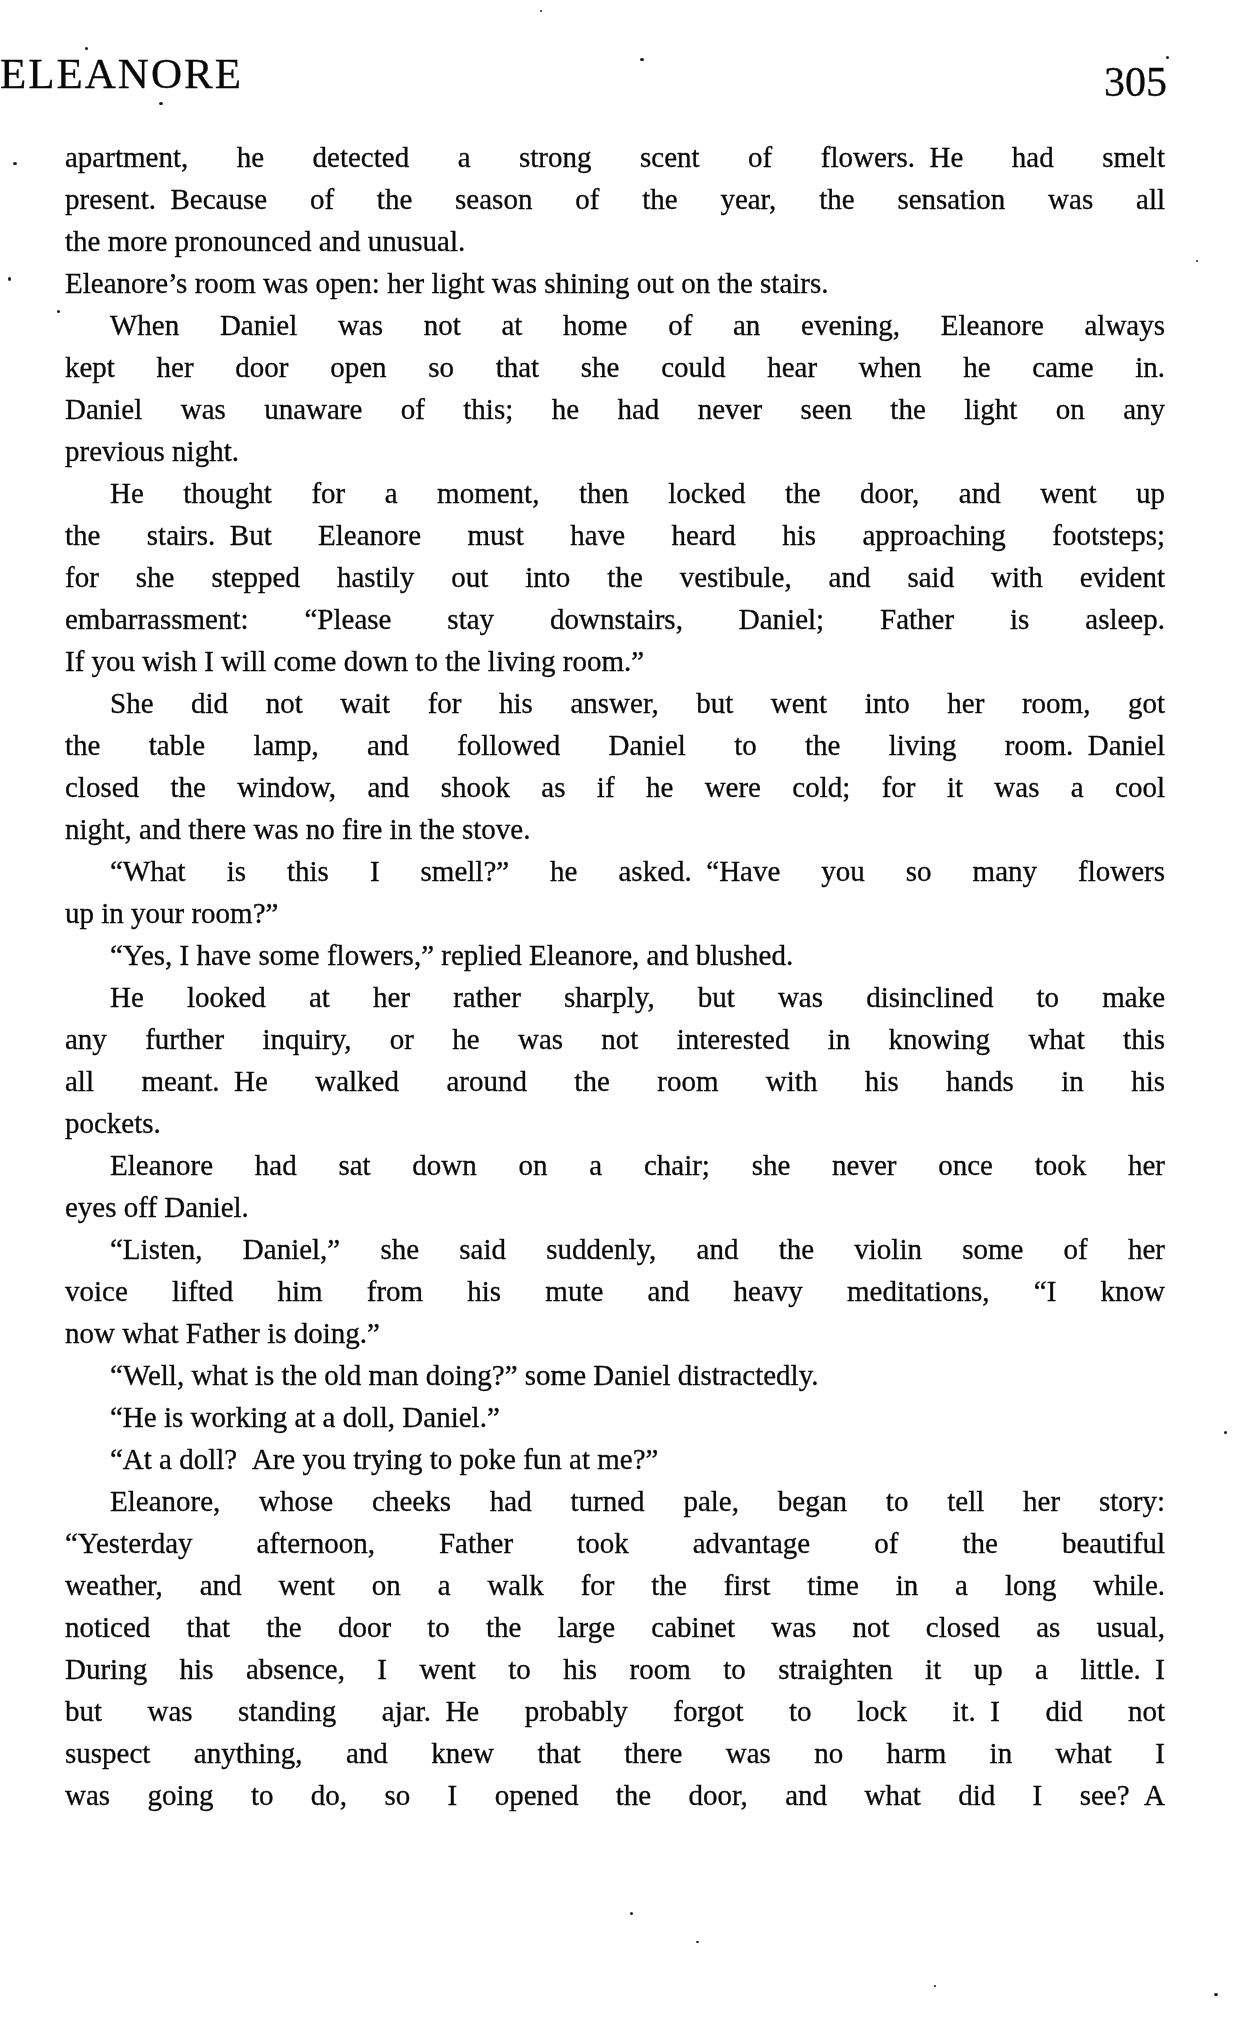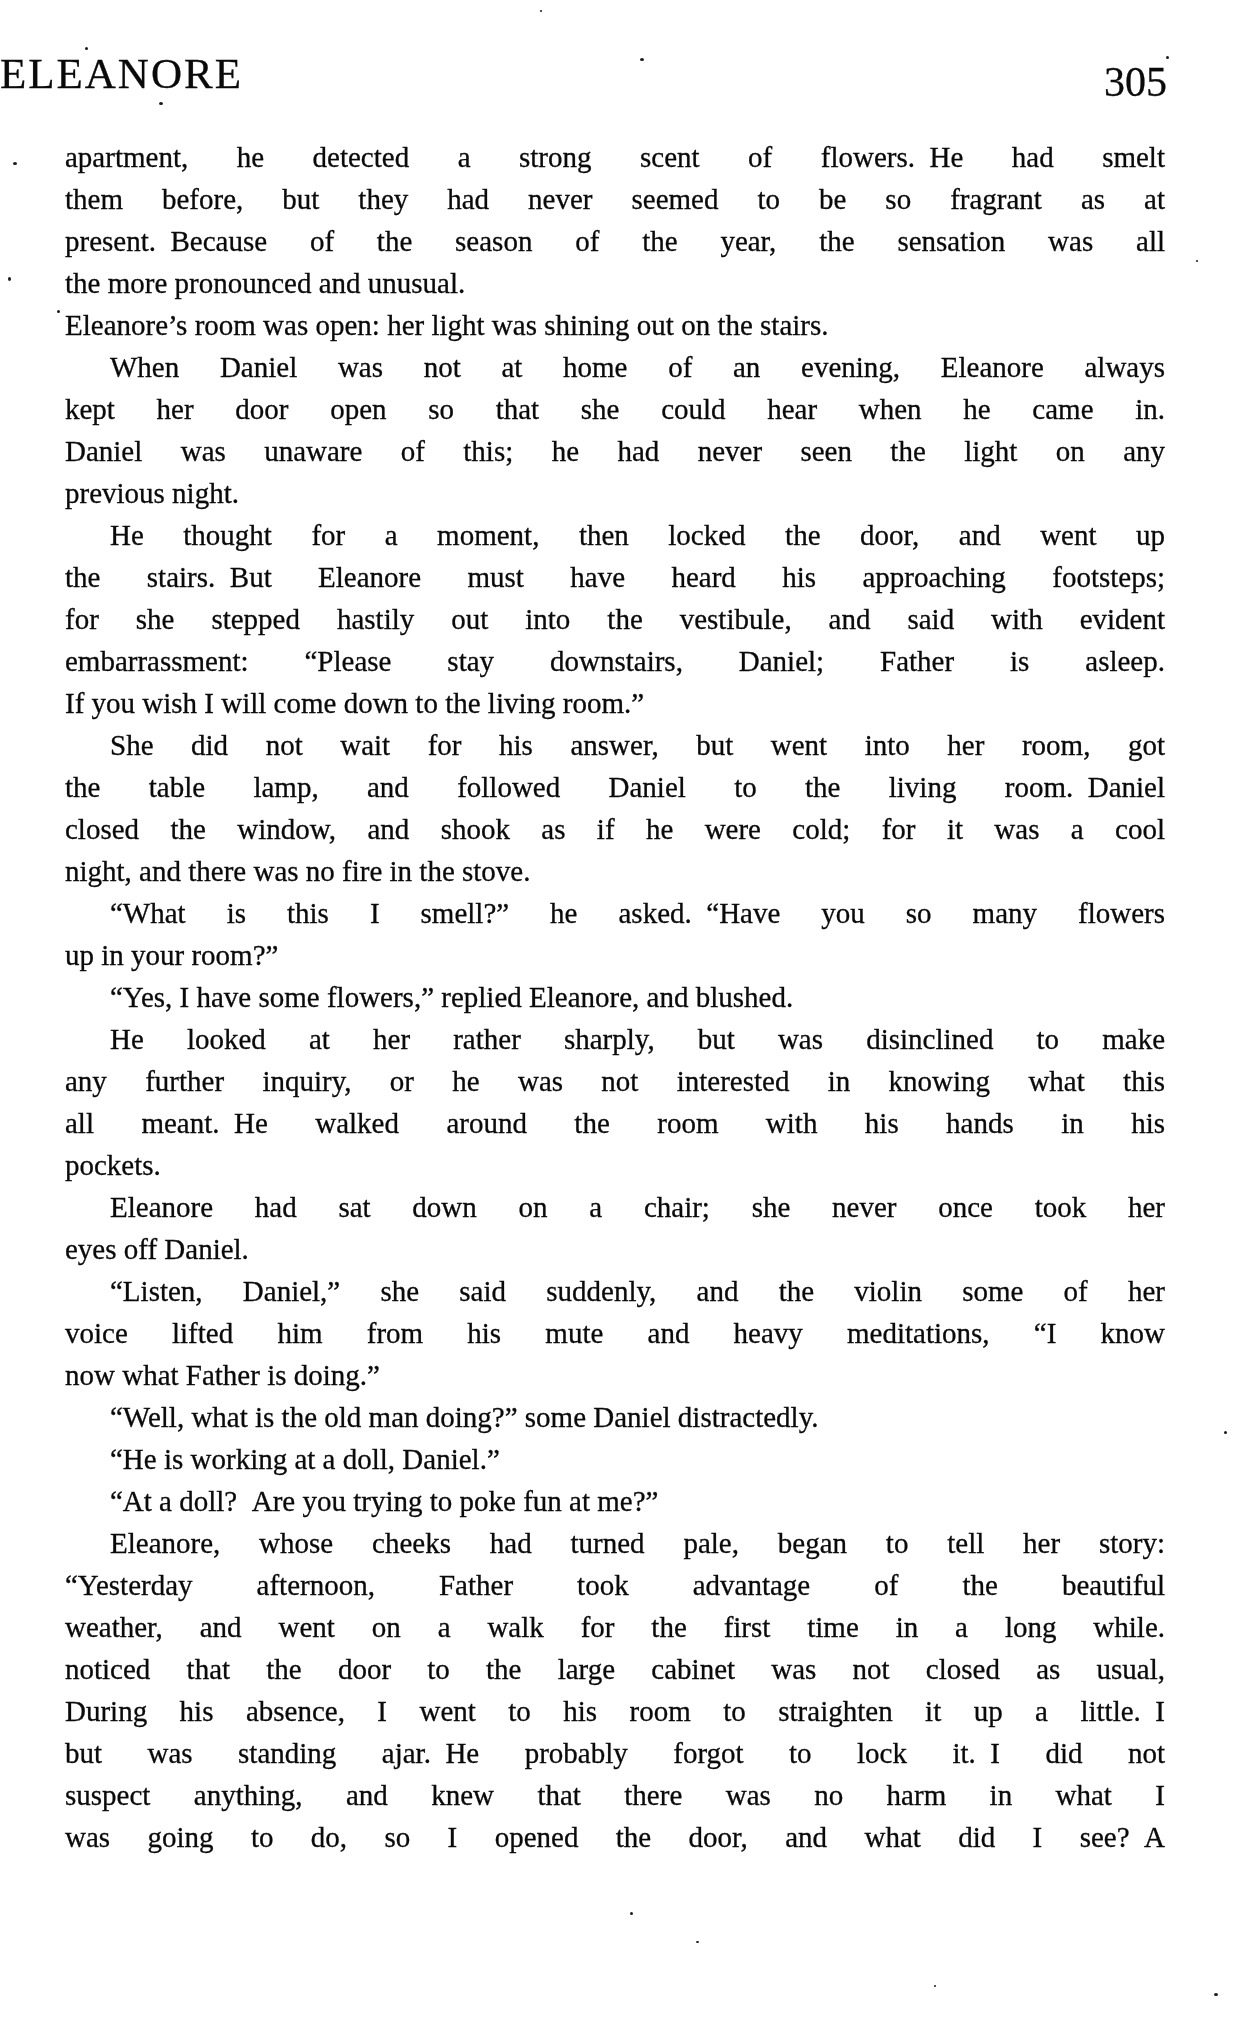--- a/index.html
+++ b/index.html
@@ -41,21 +41,20 @@
 </head>
 <body>
 
 <div class="page">
   <div class="running-head">
     <span class="head-title">ELEANORE</span>
     <span class="page-num">305</span>
   </div>
   <div class="text-block" id="textBlock">
       <div class="line">apartment, he detected a strong scent of flowers. He had smelt</div>
-      <div class="line">them before, but they had never seemed to be so fragrant as at</div>
       <div class="line">present. Because of the season of the year, the sensation was all</div>
       <div class="line last">the more pronounced and unusual.</div>
       <div class="line last">Eleanore’s room was open: her light was shining out on the stairs.</div>
       <div class="line indent">When Daniel was not at home of an evening, Eleanore always</div>
       <div class="line">kept her door open so that she could hear when he came in.</div>
       <div class="line">Daniel was unaware of this; he had never seen the light on any</div>
       <div class="line last">previous night.</div>
       <div class="line indent">He thought for a moment, then locked the door, and went up</div>
       <div class="line">the stairs. But Eleanore must have heard his approaching footsteps;</div>
       <div class="line">for she stepped hastily out into the vestibule, and said with evident</div>

